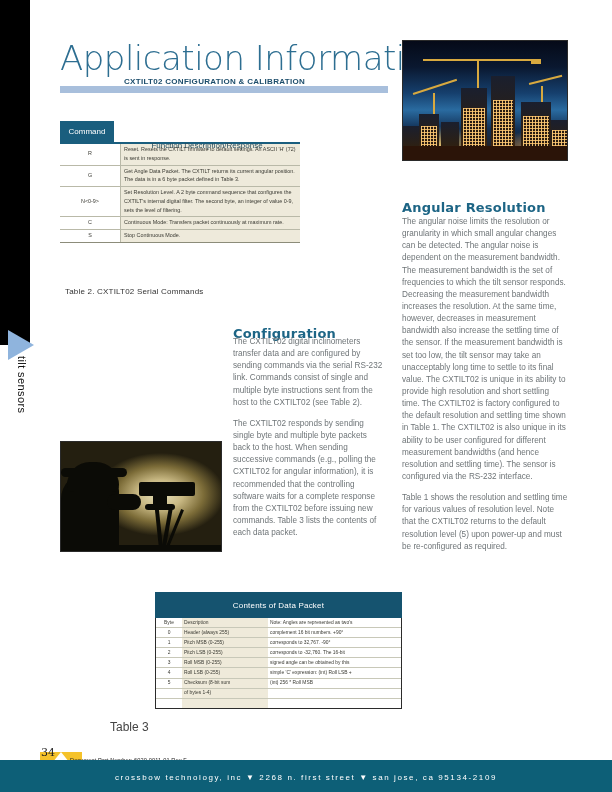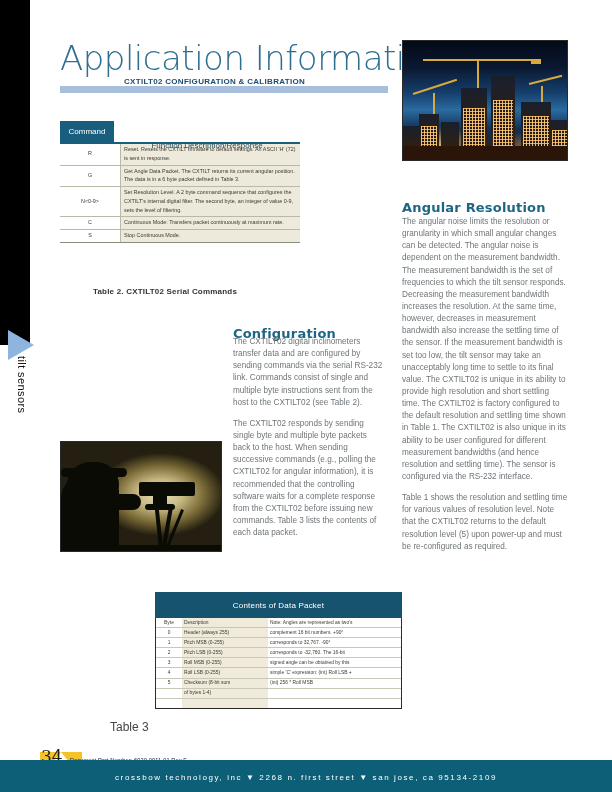--- a/index.html
+++ b/index.html
@@ -127,22 +127,22 @@
     line-height: 1.62;
     color: #3a3a33;
   }
   #table2-body td.cmd {
     width: 54px; background: #ffffff; text-align: center;
     border-right: 1px solid #b9b9a8;
   }
   #table2-body td.fn { background: #eeeadb; }
   #table2-body tr:last-child td { border-bottom: none; }
   #table2-caption {
-    position: absolute; left: 45px; top: 287px; width: 240px;
-    text-align: center; font-size: 8px; color: #333; font-weight: bold;
+    position: absolute; left: 65px; top: 287px; width: 240px;
+    text-align: left; font-size: 8px; color: #333; font-weight: normal;
     letter-spacing: 0.2px;
   }
 
   
   #table3-wrap { position: absolute; left: 110px; top: 592px; width: 247px; margin-left: 45px; }
   #t3-head {
     height: 26px; background: #15536f; color: #ffffff;
     display: flex; align-items: center; justify-content: center;
     font-size: 8px; letter-spacing: 0.2px;
   }
@@ -194,21 +194,21 @@
     width: 612px; height: 32px;
     background: #0d5f77;
   }
   #footer-text {
     position: absolute; left: 0; bottom: 10px;
     width: 612px; text-align: center;
     color: #ffffff; font-size: 8px; letter-spacing: 1.6px;
   }
   #page-number {
     position: absolute; left: 41px; top: 746px;
-    font-size: 17px; color: #1d1d1d;
+    font-size: 11px; color: #1d1d1d;
     font-family: "DejaVu Serif", serif;
   }
   #page-flag {
     position: absolute; left: 40px; top: 752px;
     width: 0; height: 0;
     border-left: 21px solid #f5c22a;
     border-right: 21px solid #f5c22a;
     border-bottom: 26px solid transparent;
   }
   #doc-part {

